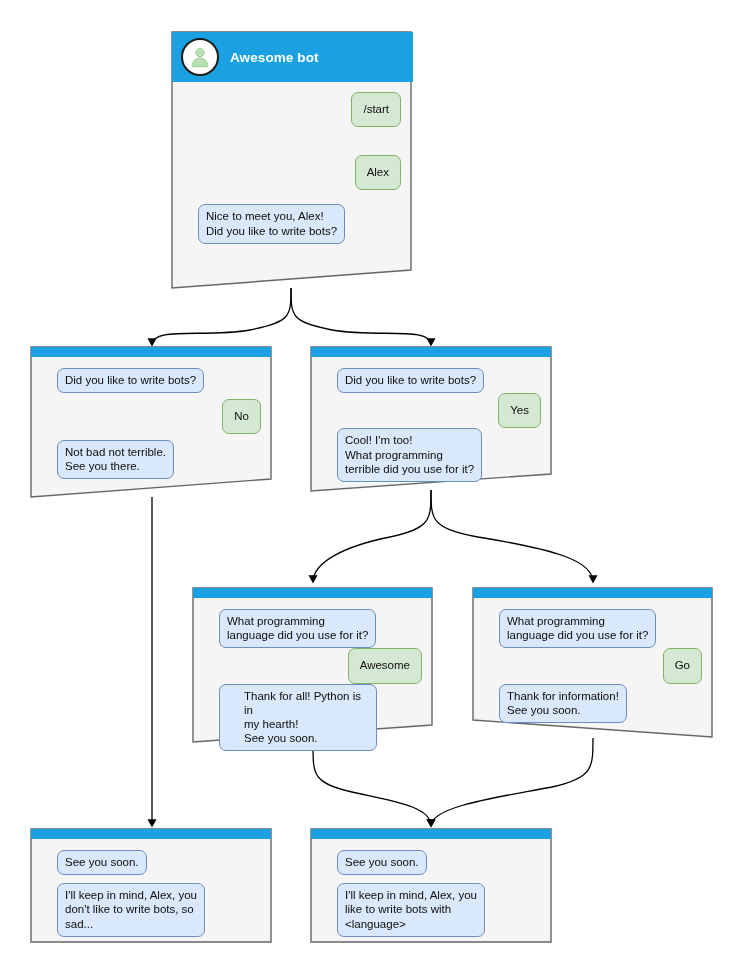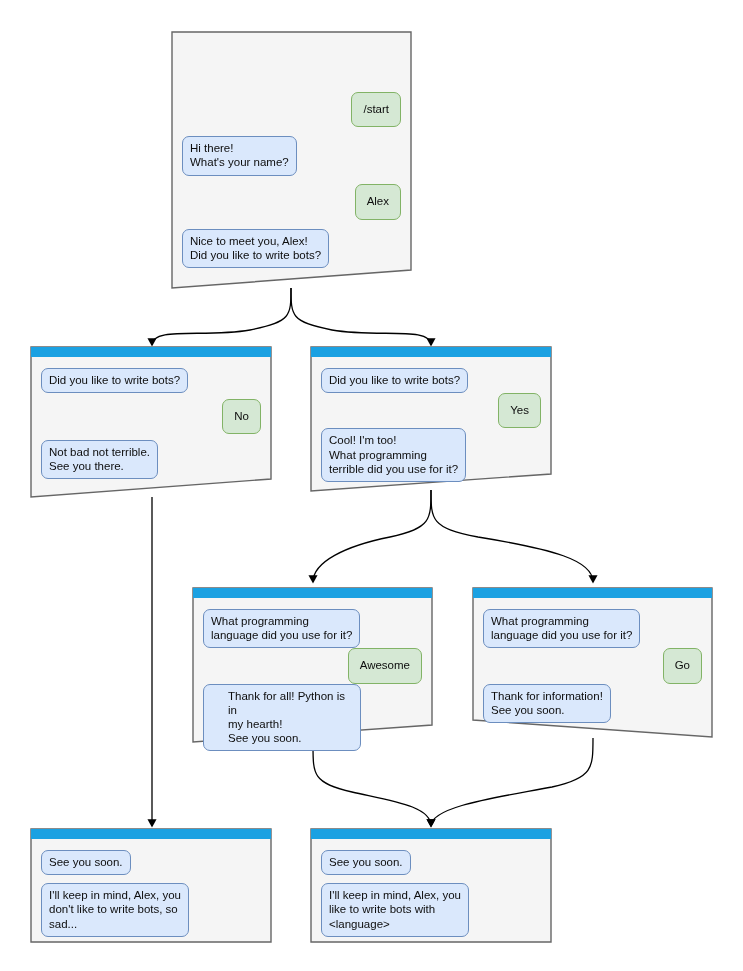--- a/index.html
+++ b/index.html
@@ -102,20 +102,21 @@
   .bubble {
     display: inline-block;
     font-size: 11.5px;
     line-height: 14.2px;
     color: #0d0d0d;
     border-radius: 7px;
     padding: 4px 7px 5px 7px;
     box-sizing: border-box;
     white-space: pre-line;
     max-width: 75%;
+    margin-left: 16px;
   }
   .bubble.bot {
     background: #dae8fc;
     border: 1px solid #6c8ebf;
     align-self: flex-start;
   }
   .bubble.user {
     background: #d5e8d4;
     border: 1px solid #82b366;
     align-self: flex-end;
@@ -150,26 +151,33 @@
     <path d="M 313,745 C 313,775 313,783 352,792 C 392,801 431,806 431,826" fill="none" stroke="#000000" stroke-width="1.3" marker-end="url(#arrow)"></path>
 
     <path d="M 593,738 C 593,768 593,778 552,787 C 500,797 431,806 431,826" fill="none" stroke="#000000" stroke-width="1.3" marker-end="url(#arrow)"></path>
   </svg>
 
   <div class="node" style="left:170px; top:30px; width:243px; height:260px;">
     <svg class="node-shape" viewBox="0 0 243 260" preserveAspectRatio="none">
       <polygon points="2,2 241,2 241,240 2,258" fill="#f5f5f5" stroke="#666666" stroke-width="1.4"></polygon>
     </svg>
     <div class="node-content">
+      <div class="node-header tall" style="background:#1ba1e2; width:241px; left:2px; top:2px;">
+        <div class="avatar">
+          <svg viewBox="0 0 24 24" width="26" height="26" aria-hidden="true">
+            <circle cx="12" cy="8" r="3.9" fill="#b9dfb4" stroke="#9ccc93" stroke-width="0.8"></circle>
+            <path d="M 4.8 21 C 4.8 15.2 8 13 12 13 C 16 13 19.2 15.2 19.2 21 Z" fill="#b9dfb4" stroke="#9ccc93" stroke-width="0.8"></path>
+          </svg>
+        </div>
+        <span class="bot-title">Awesome bot</span>
+      </div>
 
       <div class="msgs" style="left:2px; width:239px; top:52px; height:186px;">
         <div class="bubble user">/start</div>
         <div class="row-gap-m"></div>
-        <div class="bubble bot">Hi there!
-What's your name?</div>
         <div class="row-gap-m"></div>
         <div class="bubble user">Alex</div>
         <div class="row-gap-m"></div>
         <div class="bubble bot">Nice to meet you, Alex!
 Did you like to write bots?</div>
       </div>
     </div>
   </div>
 
   <div class="node" style="left:30px; top:346px; width:242px; height:152px;">

